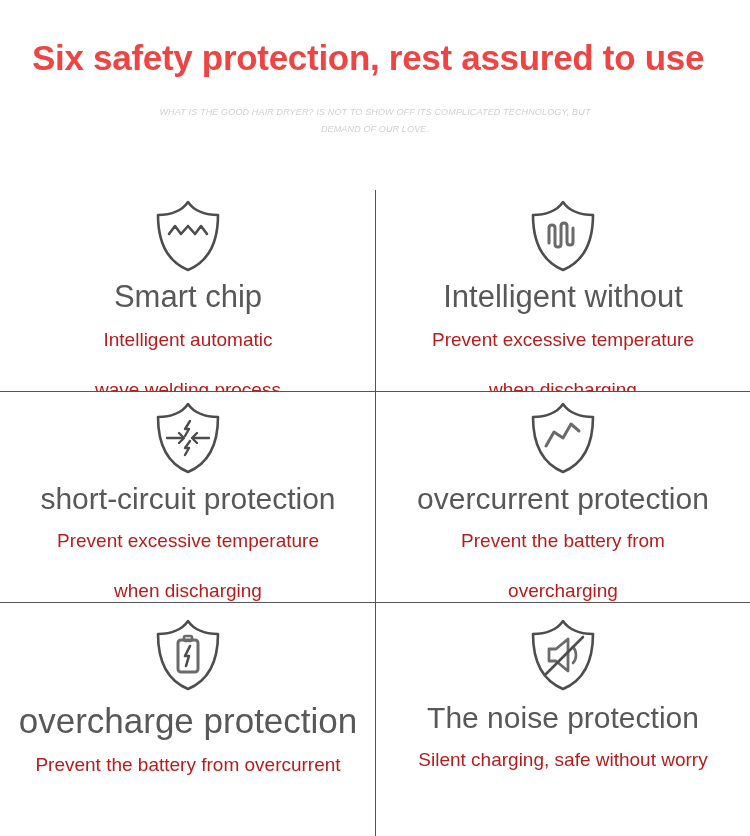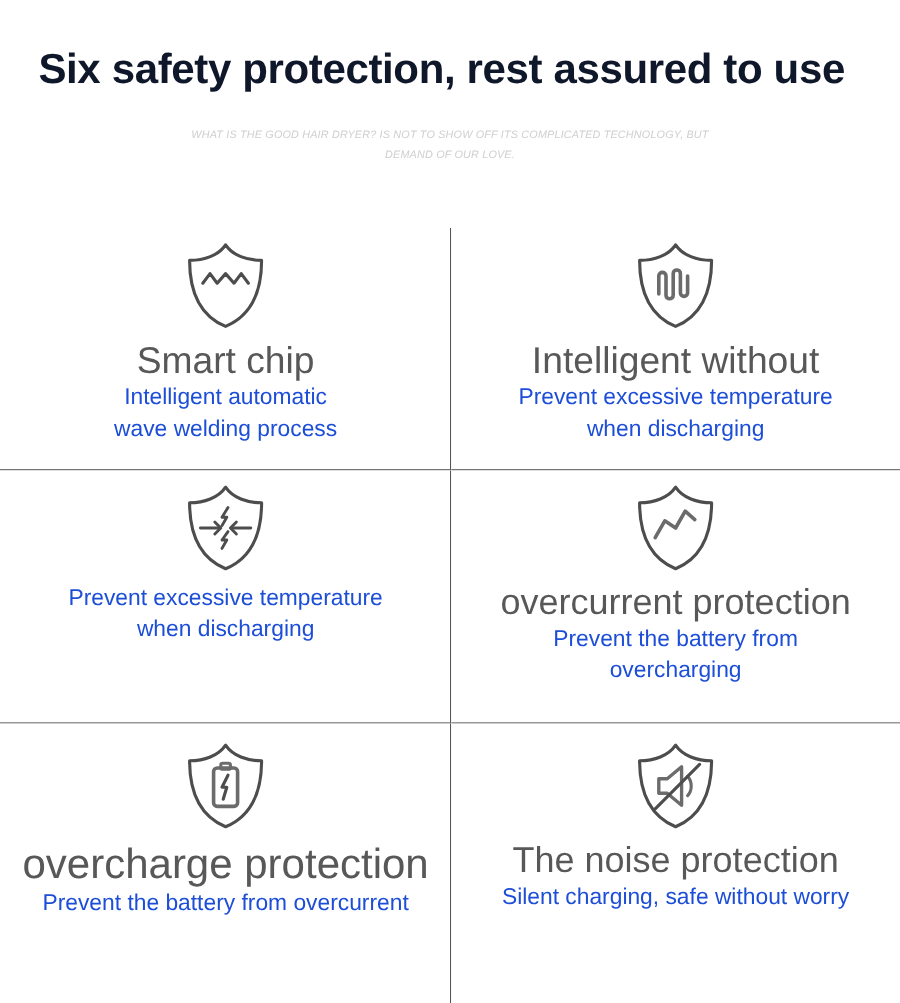--- a/index.html
+++ b/index.html
@@ -16,21 +16,21 @@
   }
 
   
   .header {
     padding: 0;
   }
   .page-title {
     font-family: "Liberation Sans", sans-serif;
     font-size: 35px;
     font-weight: bold;
-    color: #0f172a;
+    color: #ef4444;
     letter-spacing: -0.3px;
     margin: 0;
     padding: 38px 0 0 32px;
     line-height: 1.15;
     white-space: nowrap;
   }
   .subtitle-block {
     margin: 0;
     padding: 26px 0 0 0;
     text-align: center;
@@ -106,24 +106,24 @@
     color: #585858;
     line-height: 1.12;
     text-align: center;
     white-space: nowrap;
     margin: 0;
   }
   .cell-desc {
     font-family: "Liberation Sans", sans-serif;
     font-size: 19px;
     font-weight: normal;
-    color: #1d4ed8;
+    color: #b91c1c;
     line-height: 26px;
     text-align: center;
-    margin: 0;
+    margin: 12px;
     white-space: nowrap;
   }
 
   
   .cell.c3 .cell-title { font-size: 30px; }
   .cell.c4 .cell-title { font-size: 30px; }
   .cell.c5 .cell-title { font-size: 35px; }
   .cell.c5 .cell-desc  { font-size: 19px; }
   .cell.c6 .cell-title { font-size: 30px; }
   .cell.c6 .cell-desc  { font-size: 19px; }
@@ -172,20 +172,21 @@
       <svg width="72" height="76" viewBox="0 0 72 76" fill="none">
         <path d="M36 4 C30 13 18 17 6 17 C6 40 12 62 36 72 C60 62 66 40 66 17 C54 17 42 13 36 4 Z" stroke="#4d4d4d" stroke-width="2.6" stroke-linejoin="round" fill="none"></path>
         <line x1="15" y1="38" x2="31" y2="38" stroke="#4d4d4d" stroke-width="2.4" stroke-linecap="round"></line>
         <polyline points="27,33 32,38 27,43" stroke="#4d4d4d" stroke-width="2.4" stroke-linecap="round" stroke-linejoin="round" fill="none"></polyline>
         <line x1="57" y1="38" x2="41" y2="38" stroke="#4d4d4d" stroke-width="2.4" stroke-linecap="round"></line>
         <polyline points="45,33 40,38 45,43" stroke="#4d4d4d" stroke-width="2.4" stroke-linecap="round" stroke-linejoin="round" fill="none"></polyline>
         <path d="M38 21 L33 29 L37 29 L33 36" stroke="#4d4d4d" stroke-width="2.4" stroke-linecap="round" stroke-linejoin="round" fill="none"></path>
         <path d="M38 41 L33 48 L37 48 L33 55" stroke="#4d4d4d" stroke-width="2.4" stroke-linecap="round" stroke-linejoin="round" fill="none"></path>
       </svg>
     </div>
+    <div class="cell-title">short-circuit protection</div>
     <div class="cell-desc">Prevent excessive temperature</div>
     <div class="cell-desc">when discharging</div>
   </div>
 
   <div class="cell c4 row-2">
     <div class="icon-wrap">
       <svg width="72" height="76" viewBox="0 0 72 76" fill="none">
         <path d="M36 4 C30 13 18 17 6 17 C6 40 12 62 36 72 C60 62 66 40 66 17 C54 17 42 13 36 4 Z" stroke="#4d4d4d" stroke-width="2.6" stroke-linejoin="round" fill="none"></path>
         <polyline points="19,46 27,32 36,38 44,24 52,31" stroke="#6b6b6b" stroke-width="3" stroke-linecap="round" stroke-linejoin="round" fill="none"></polyline>
       </svg>

